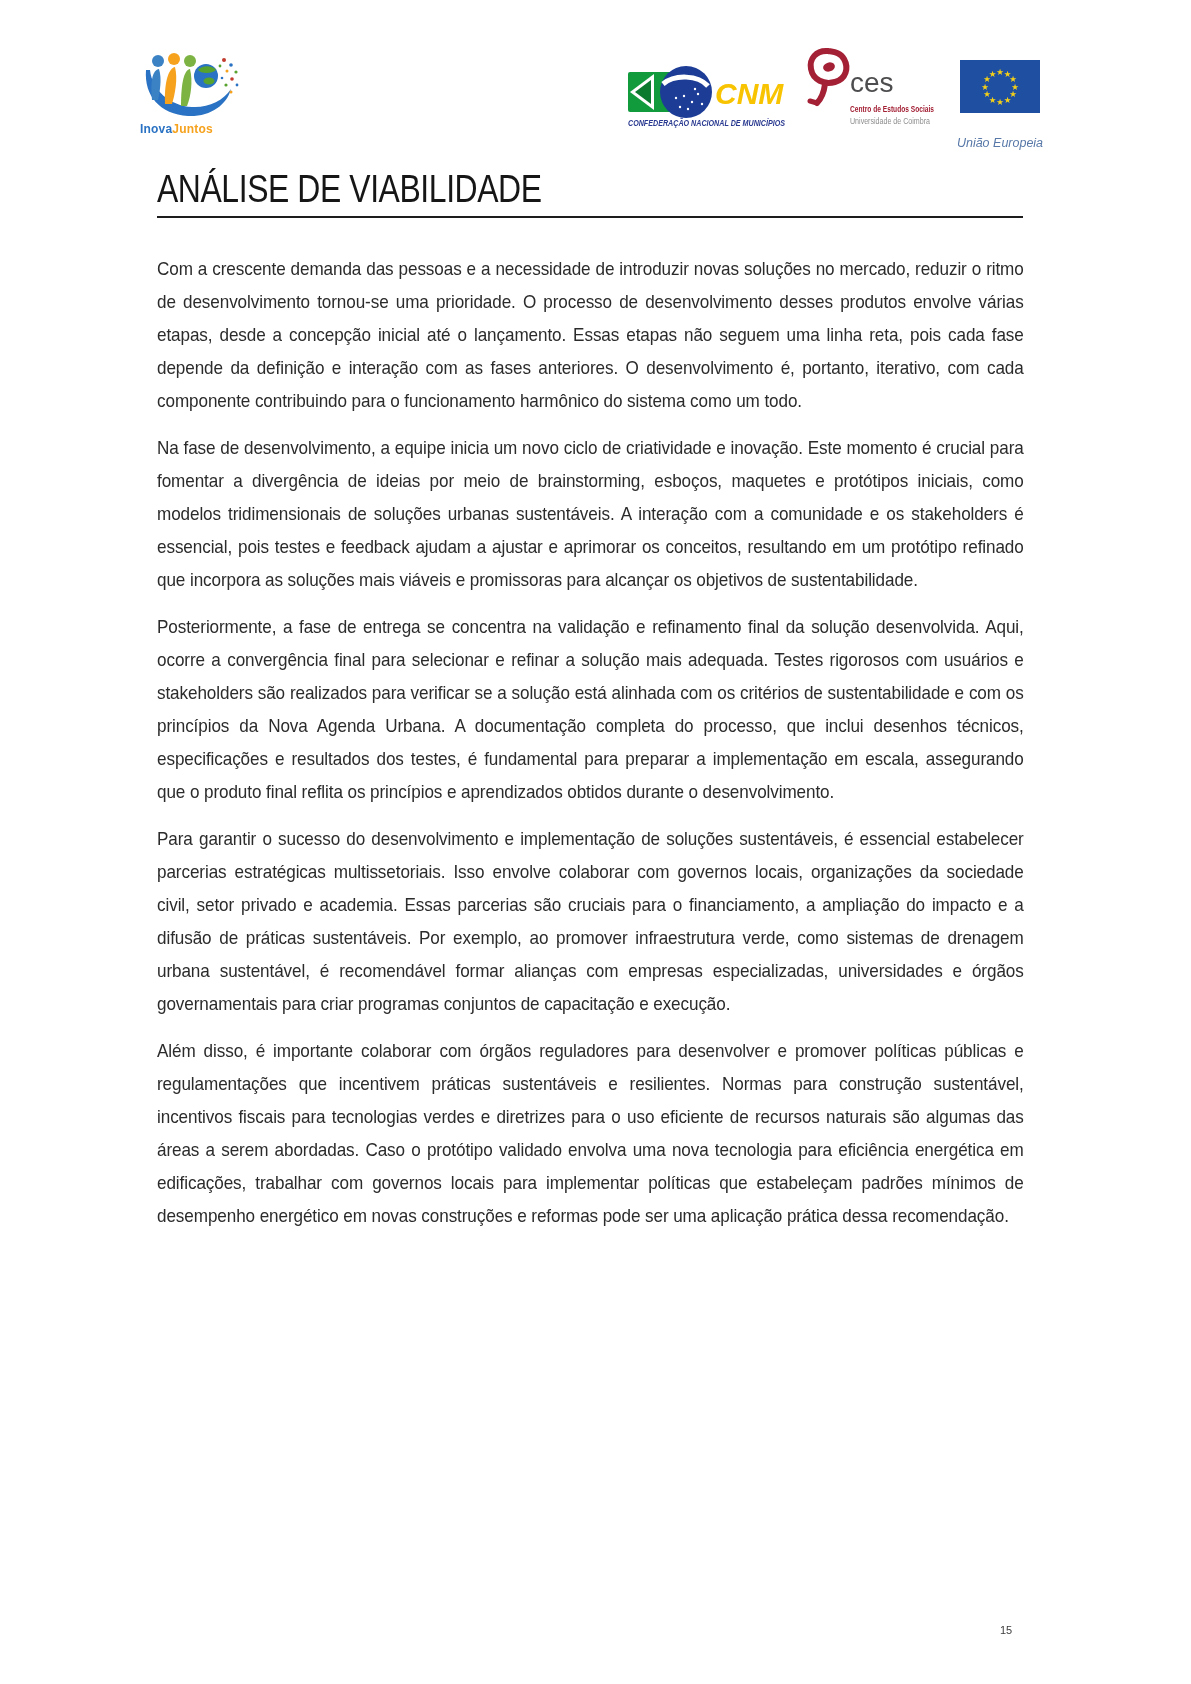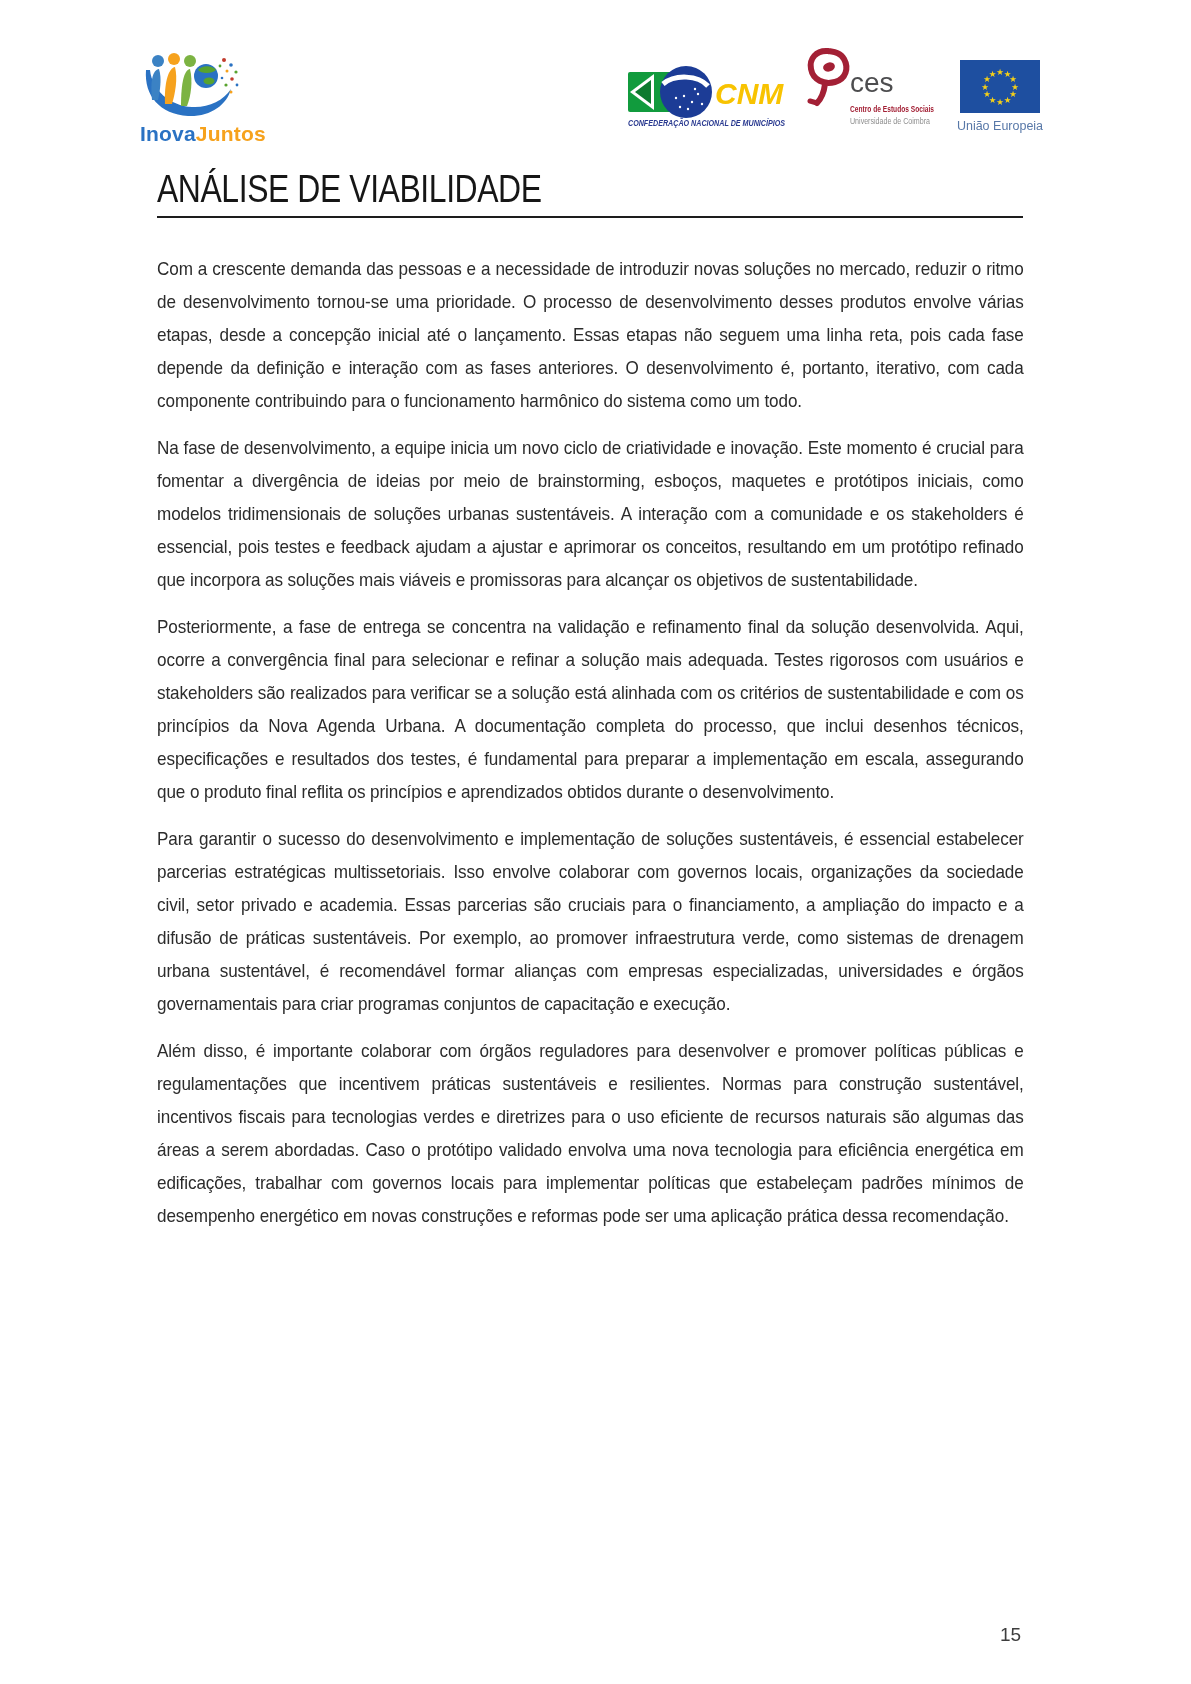--- a/index.html
+++ b/index.html
@@ -8,30 +8,30 @@
     width:1191px;height:1684px;
     margin:0 auto;
     background:#ffffff;
     font-family:"Liberation Sans","DejaVu Sans",sans-serif;
     overflow:hidden;
   }
   
   .logo{position:absolute;}
   .logo svg{display:block;}
   .logo-inova{left:140px;top:52px;width:105px;}
-  .inova-wordmark{font-weight:bold;font-size:21px;letter-spacing:.2px;margin-top:2px;white-space:nowrap;}
+  .inova-wordmark{font-weight:bold;font-size:12px;letter-spacing:.2px;margin-top:2px;white-space:nowrap;}
   .wm-inova{color:#2a72c3;}
   .wm-juntos{color:#f6a21d;}
   .logo-cnm{left:618px;top:62px;text-align:right;}
   .cnm-acronym{font-style:italic;font-weight:bold;}
   .cnm-caption{font-style:italic;font-weight:bold;}
   .logo-ces{left:806px;top:42px;}
   .logo-eu{left:955px;top:60px;width:90px;text-align:center;}
   .eu-flag{width:80px;height:53px;background:#1e4fa0;margin:0 auto;}
-  .eu-caption{margin-top:6px;font-size:12.5px;color:#5878a8;}
+  .eu-caption{margin-top:23px;font-size:12.5px;color:#5878a8;font-style:italic;}
   
   .doc-title{
     position:absolute;left:157px;top:170px;margin:0;
     font-size:38px;font-weight:500;color:#161616;
     letter-spacing:-0.5px;white-space:nowrap;line-height:1;
     transform:scaleX(0.84);transform-origin:0 0;
   }
   .title-rule{
     position:absolute;left:157px;top:216px;width:866px;height:0;
     border-top:2px solid #1d1d1d;
@@ -40,21 +40,21 @@
   .body-text{
     position:absolute;left:157px;top:252px;width:963px;
     transform:scaleX(0.9);transform-origin:0 0;
     font-size:19px;line-height:33px;color:#2b2b2b;
     text-align:justify;letter-spacing:-0.1px;
   }
   .body-text p{margin:0 0 14px 0;}
   
   .page-number{
     position:absolute;left:1000px;top:1624px;
-    font-size:19px;color:#3d3d3d;
+    font-size:11px;color:#3d3d3d;
   }
 </style>
 </head>
 <body>
 
 <div class="page">
 
   <header>
 
     <div class="logo logo-inova">

